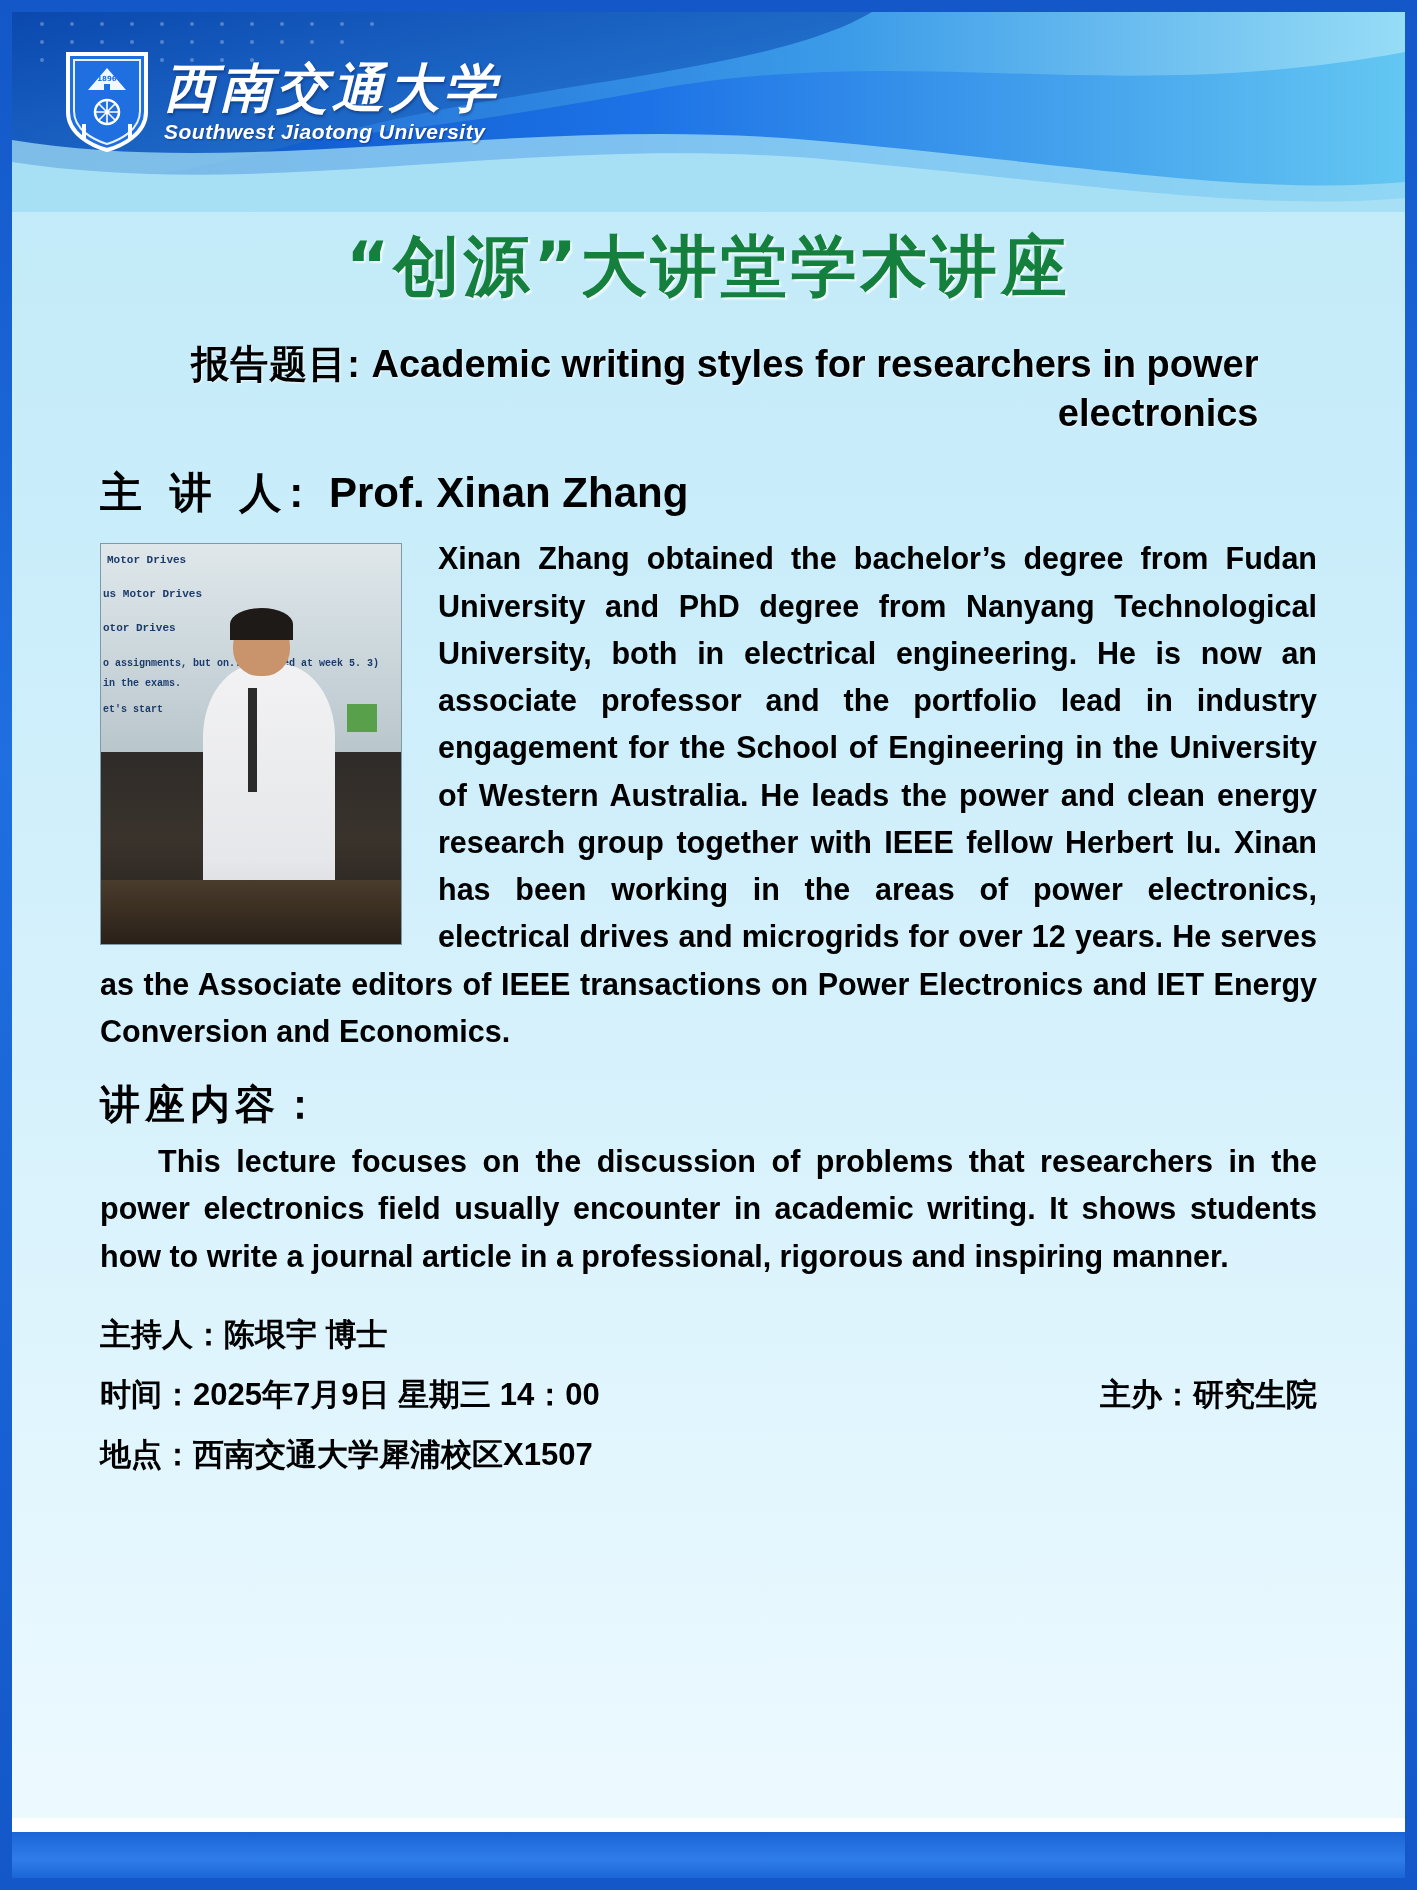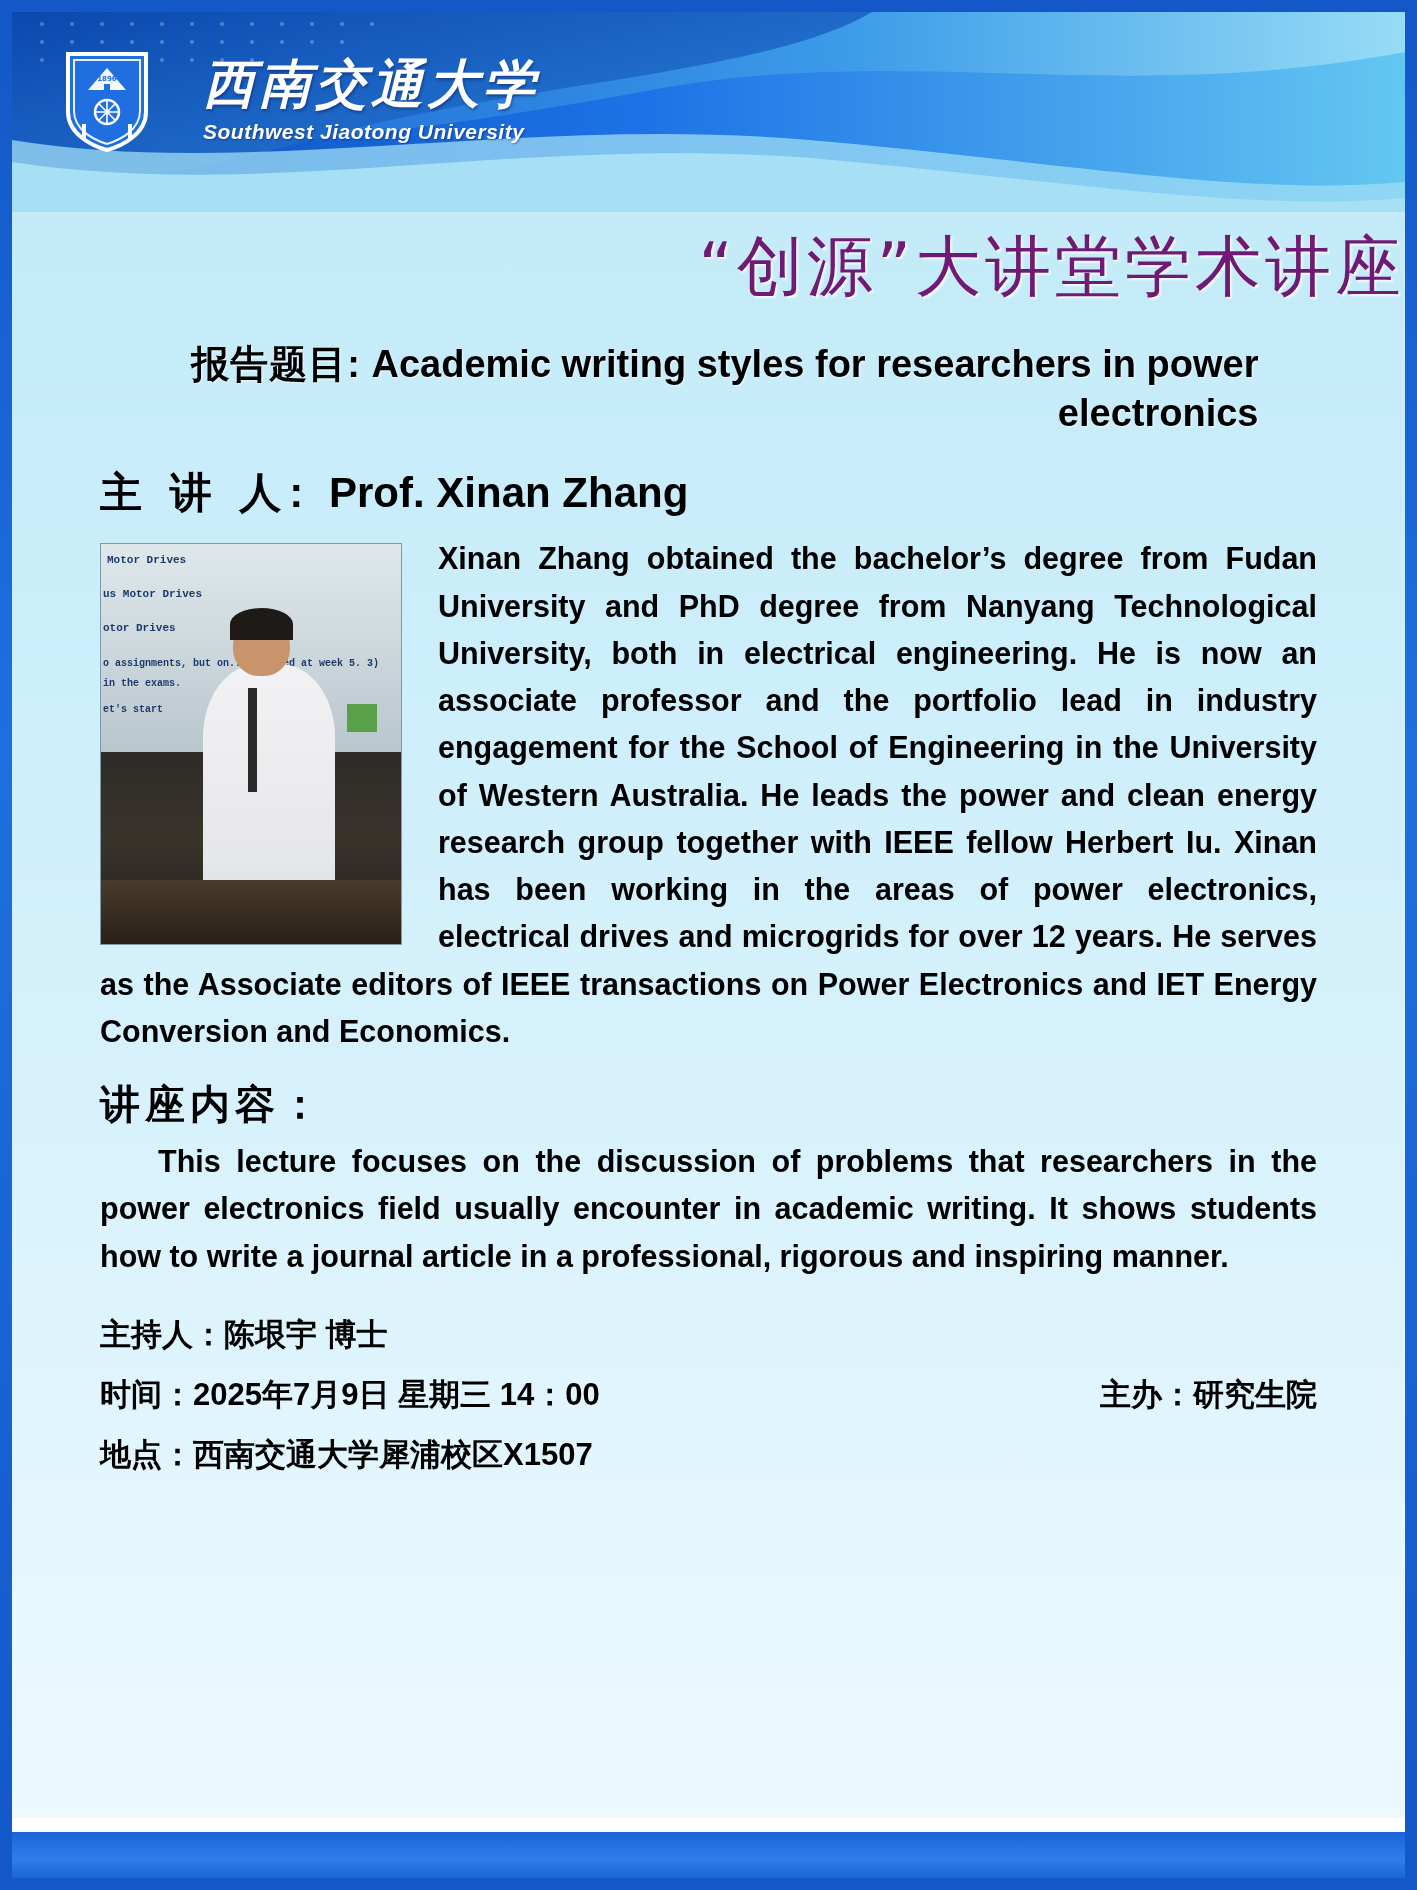--- a/index.html
+++ b/index.html
@@ -58,33 +58,32 @@
     background:#ffffff;
   }
 
   
   .logo-wrap {
     position: absolute;
     left: 52px; top: 38px;
     display: flex;
     align-items: center;
     z-index: 6;
-    gap: 39px;
   }
   .shield {
     position: relative;
     width: 86px; height: 104px;
   }
   .shield svg{display:block;}
   .uni-name {
     margin-left: 14px;
     line-height: 1;
   }
   .uni-cn {
-    font-family: Liberation Mono, monospace;
+    font-family: Liberation Serif, serif;
     font-size: 52px;
     font-weight: bold;
     font-style: italic;
     color: #ffffff;
     letter-spacing: 4px;
     text-shadow: 1px 2px 3px rgba(0,0,40,.35);
     white-space: nowrap;
   }
   .uni-en {
     margin-top: 6px;
@@ -98,25 +97,25 @@
   }
 
   
   .content {
     position: absolute;
     left: 0; top: 200px;
     width: 1393px;
     z-index: 5;
   }
   .main-title {
-    text-align: right;
+    text-align: center;
     font-family: "DejaVu Sans", sans-serif;
     font-size: 66px;
-    font-weight: normal;
-    color: #701a75;
+    font-weight: bold;
+    color: #15803d;
     letter-spacing: 4px;
     margin-top: 10px;
     text-shadow: 2px 2px 2px rgba(255,255,255,.8);
   }
   .subtitle {
     margin: 28px auto 0 auto;
     width: 1100px;
     text-align: right;
     font-size: 38px;
     font-weight: bold;

